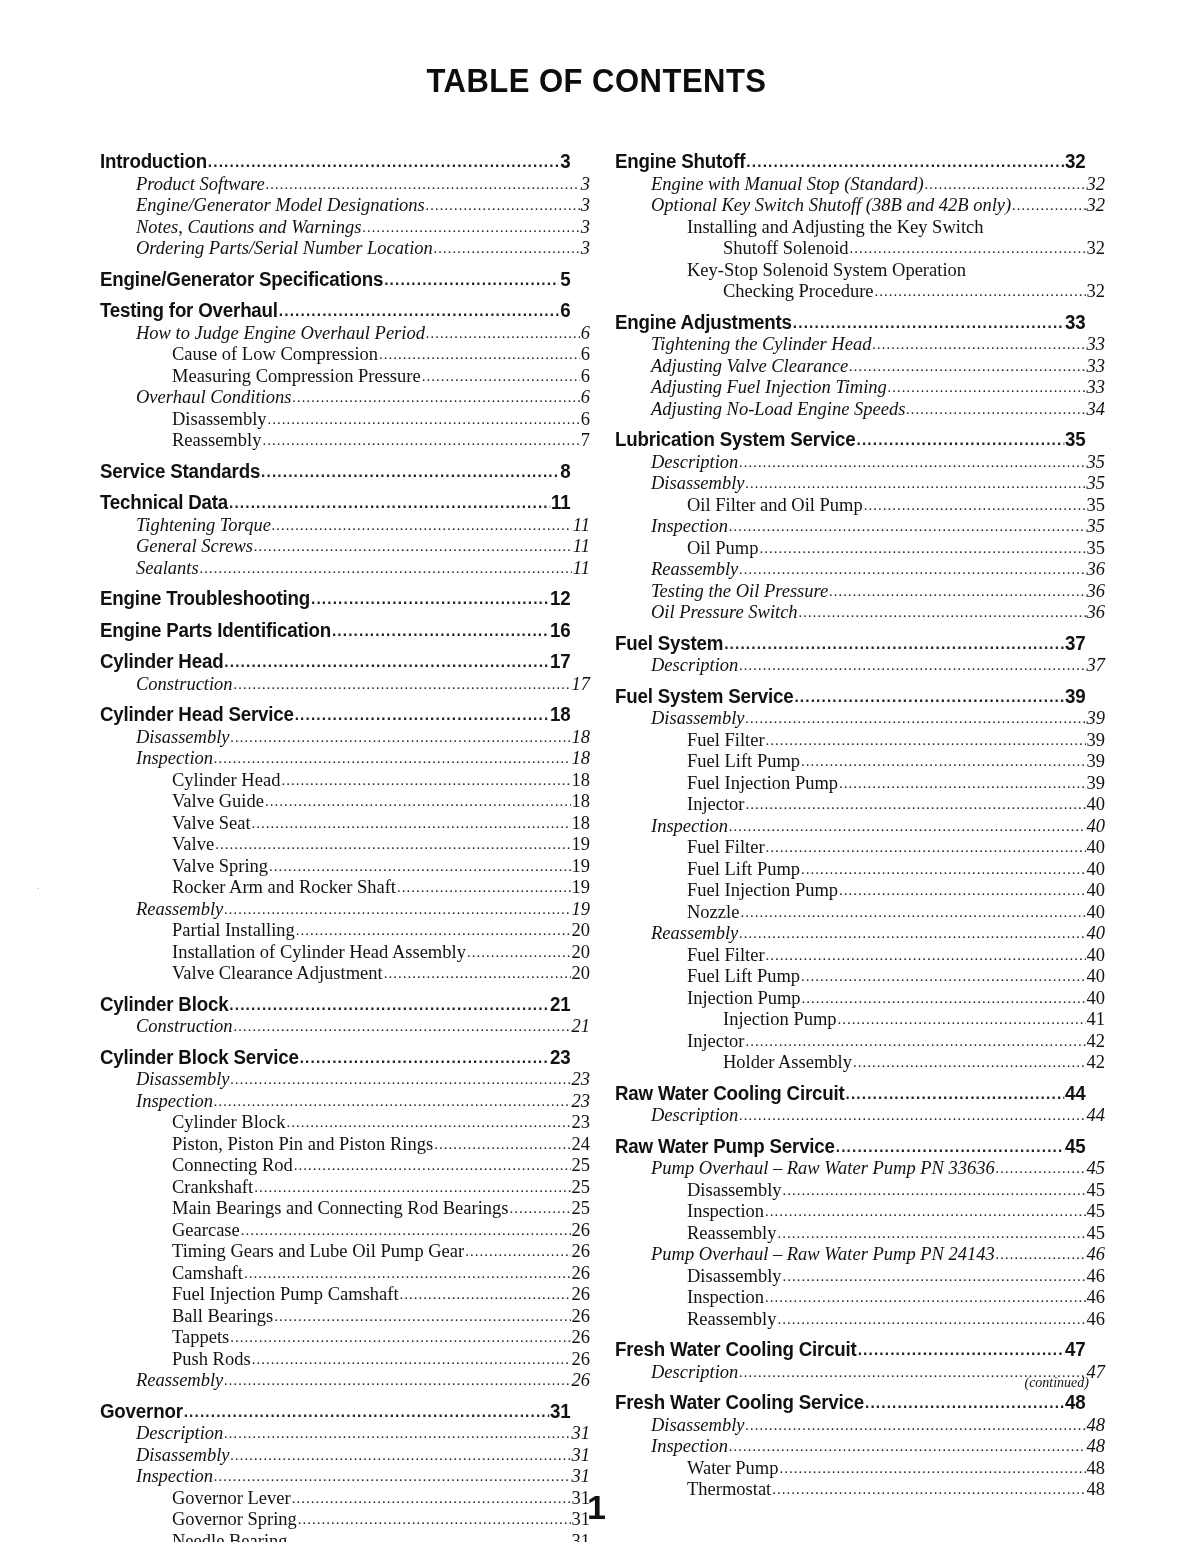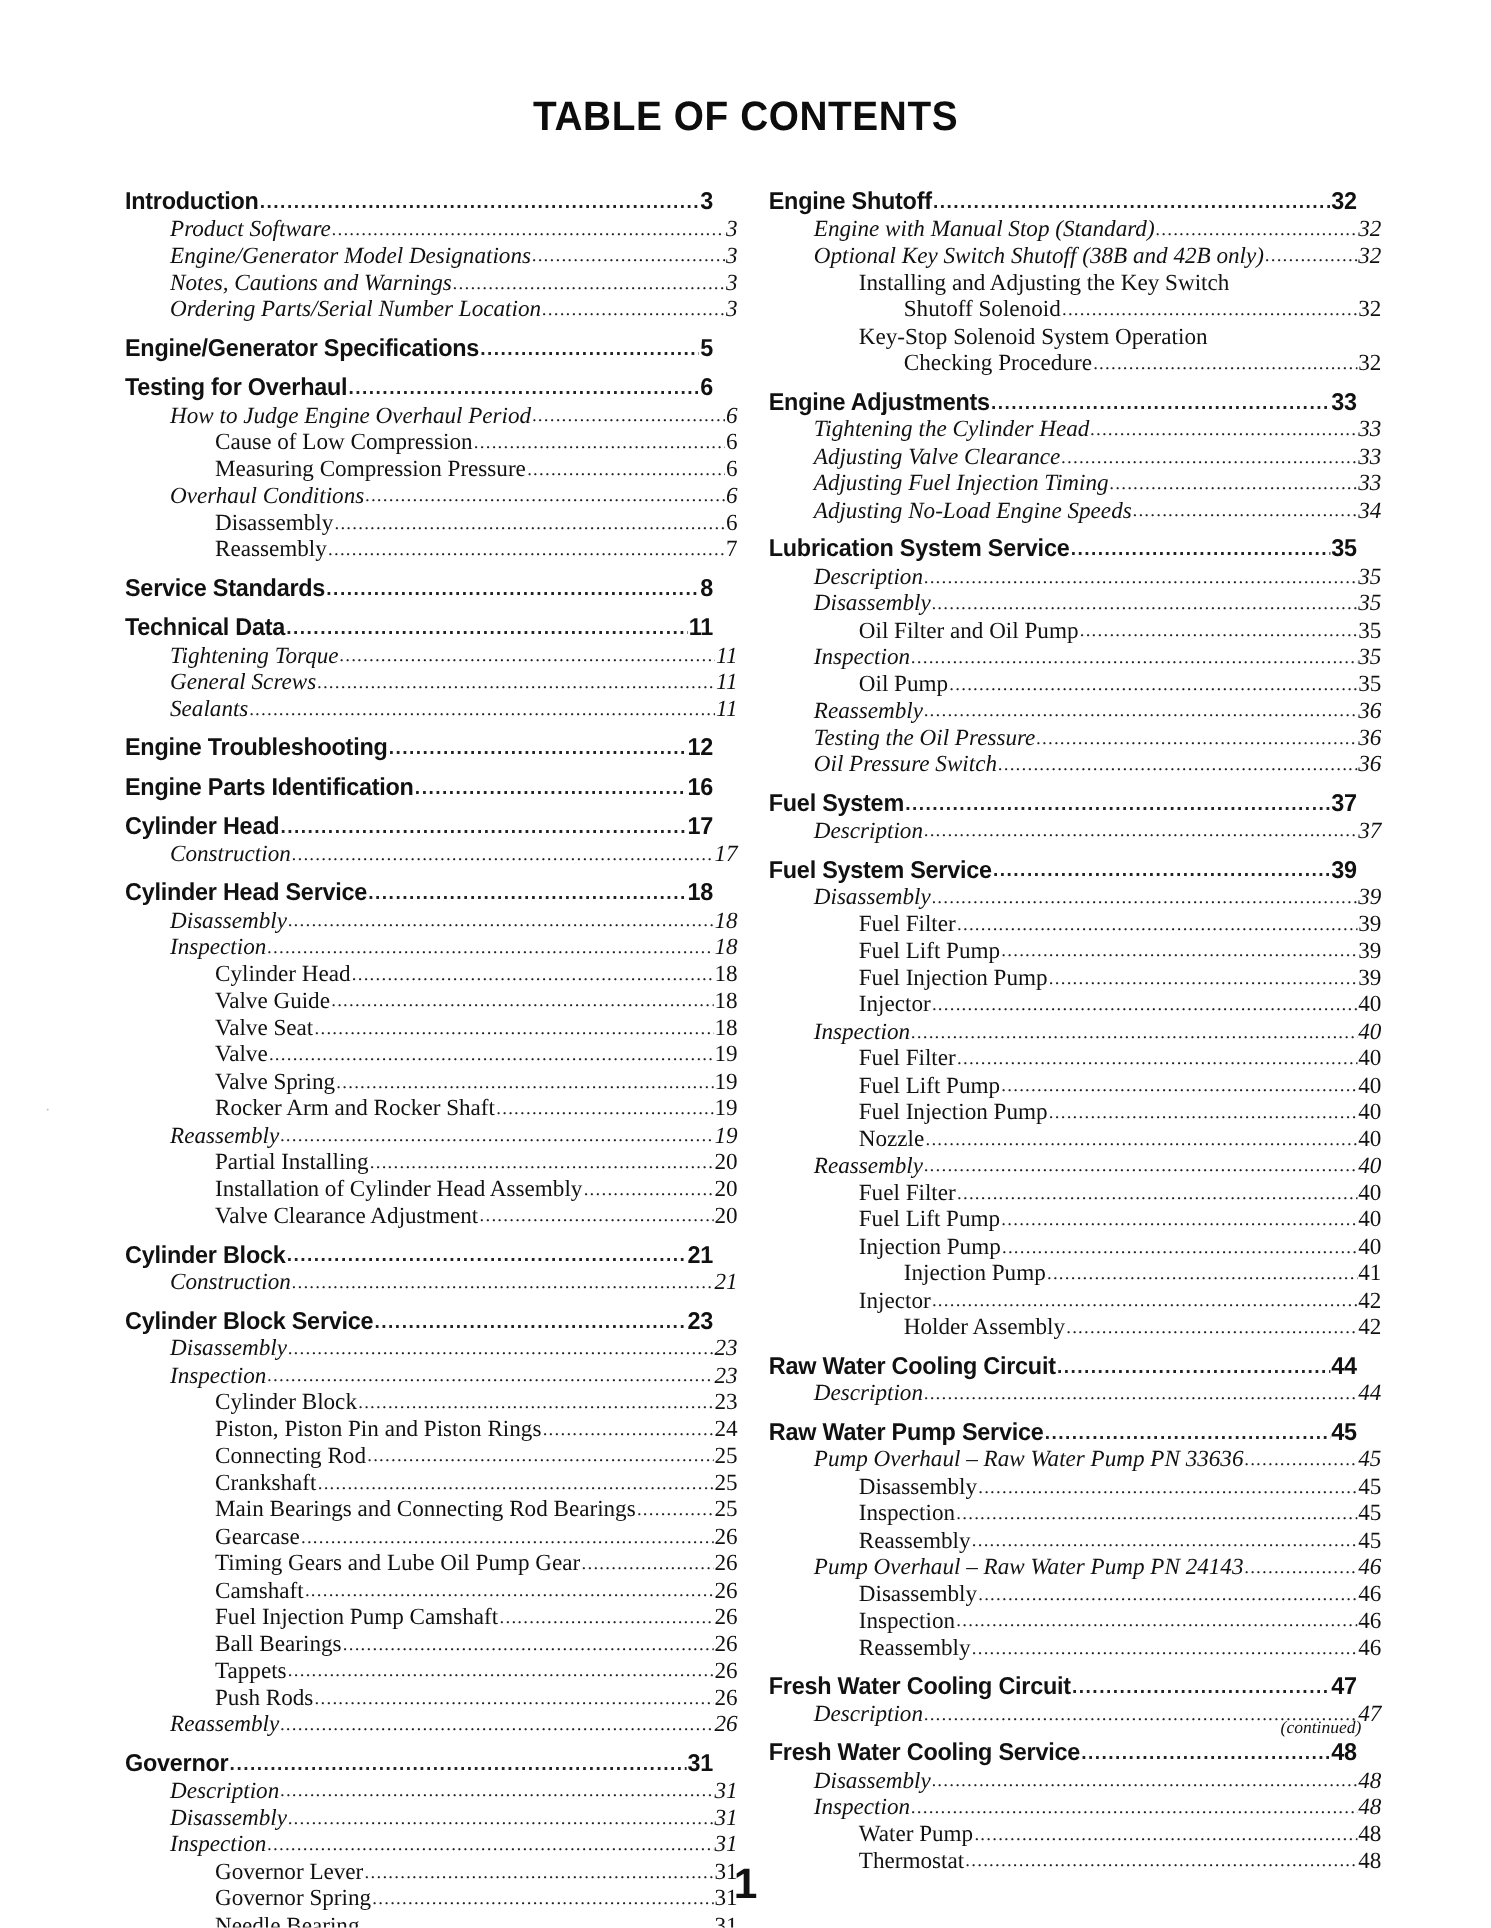--- a/index.html
+++ b/index.html
@@ -11,21 +11,21 @@
     width: 1193px;
     height: 1542px;
     position: relative;
     font-family: "Liberation Serif", serif;
     color: #111111;
     overflow: hidden;
   }
   .page {
     position: absolute;
     inset: 0;
-    padding: 16px;
+    padding: 4px;
   }
   .doc-title {
     text-align: center;
     font-family: "Liberation Sans", sans-serif;
     font-weight: bold;
     font-size: 33px;
     letter-spacing: 0.5px;
     margin-top: 58px;
     margin-bottom: 0;
     color: #0d0d0d;

